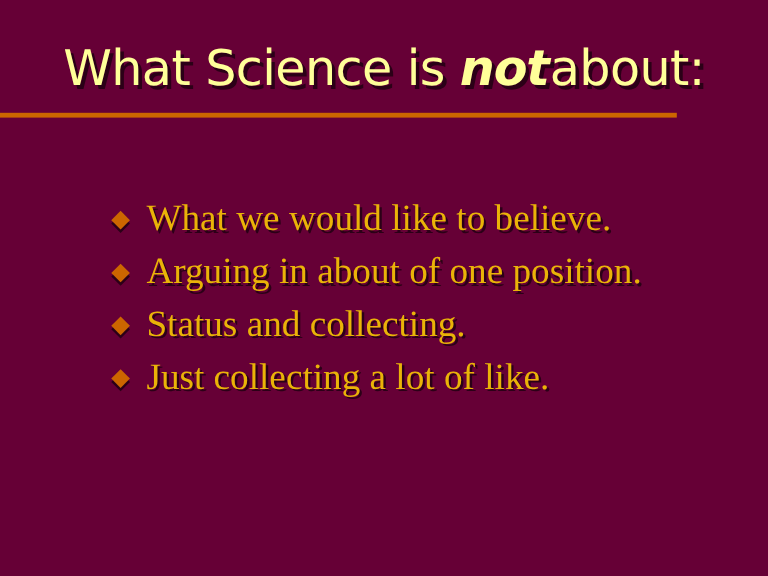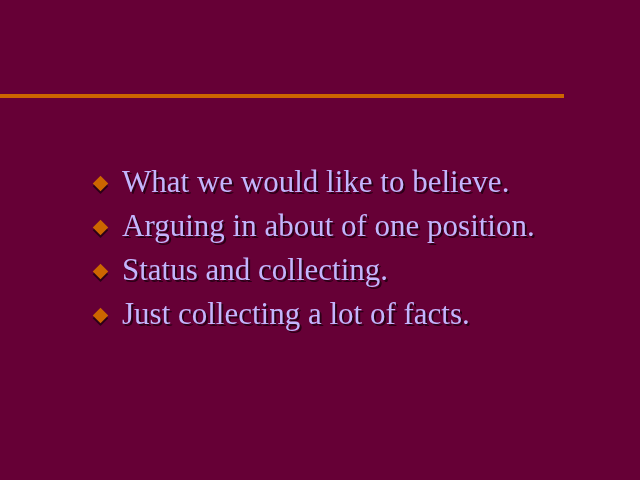--- a/index.html
+++ b/index.html
@@ -91,31 +91,32 @@
     background: #cc6600;
     transform: rotate(45deg);
     box-shadow: 2px 2px 0 #2b0017;
   }
 
   .bullet-text {
     font-family: "Liberation Serif", serif;
     font-size: 31px;
     font-weight: 400;
     line-height: 36px;
-    color: #c4b5fd;
+    color: #eab308;
     white-space: nowrap;
     text-shadow: 2px 2px 0 #2b0017;
   }
 </style>
 </head>
 <body>
 
 <div id="slide">
 
   <div id="title-block">
+    <div id="slide-title"><span>What Science is </span><span class="ital">not</span><span>about:</span></div>
     <div id="title-rule"></div>
   </div>
 
   <ul id="bullet-list">
 
     <li class="bullet-row">
       <span class="bullet-marker"></span>
       <span class="bullet-text">What we would like to believe.</span>
     </li>
 
@@ -125,18 +126,18 @@
     </li>
 
     <li class="bullet-row">
       <span class="bullet-marker"></span>
       <span class="bullet-text">Status and collecting.</span>
     </li>
 
 
     <li class="bullet-row">
       <span class="bullet-marker"></span>
-      <span class="bullet-text">Just collecting a lot of facts.</span>
+      <span class="bullet-text">Just collecting a lot of like.</span>
     </li>
 
   </ul>
 
 </div>
 
 </body></html>

